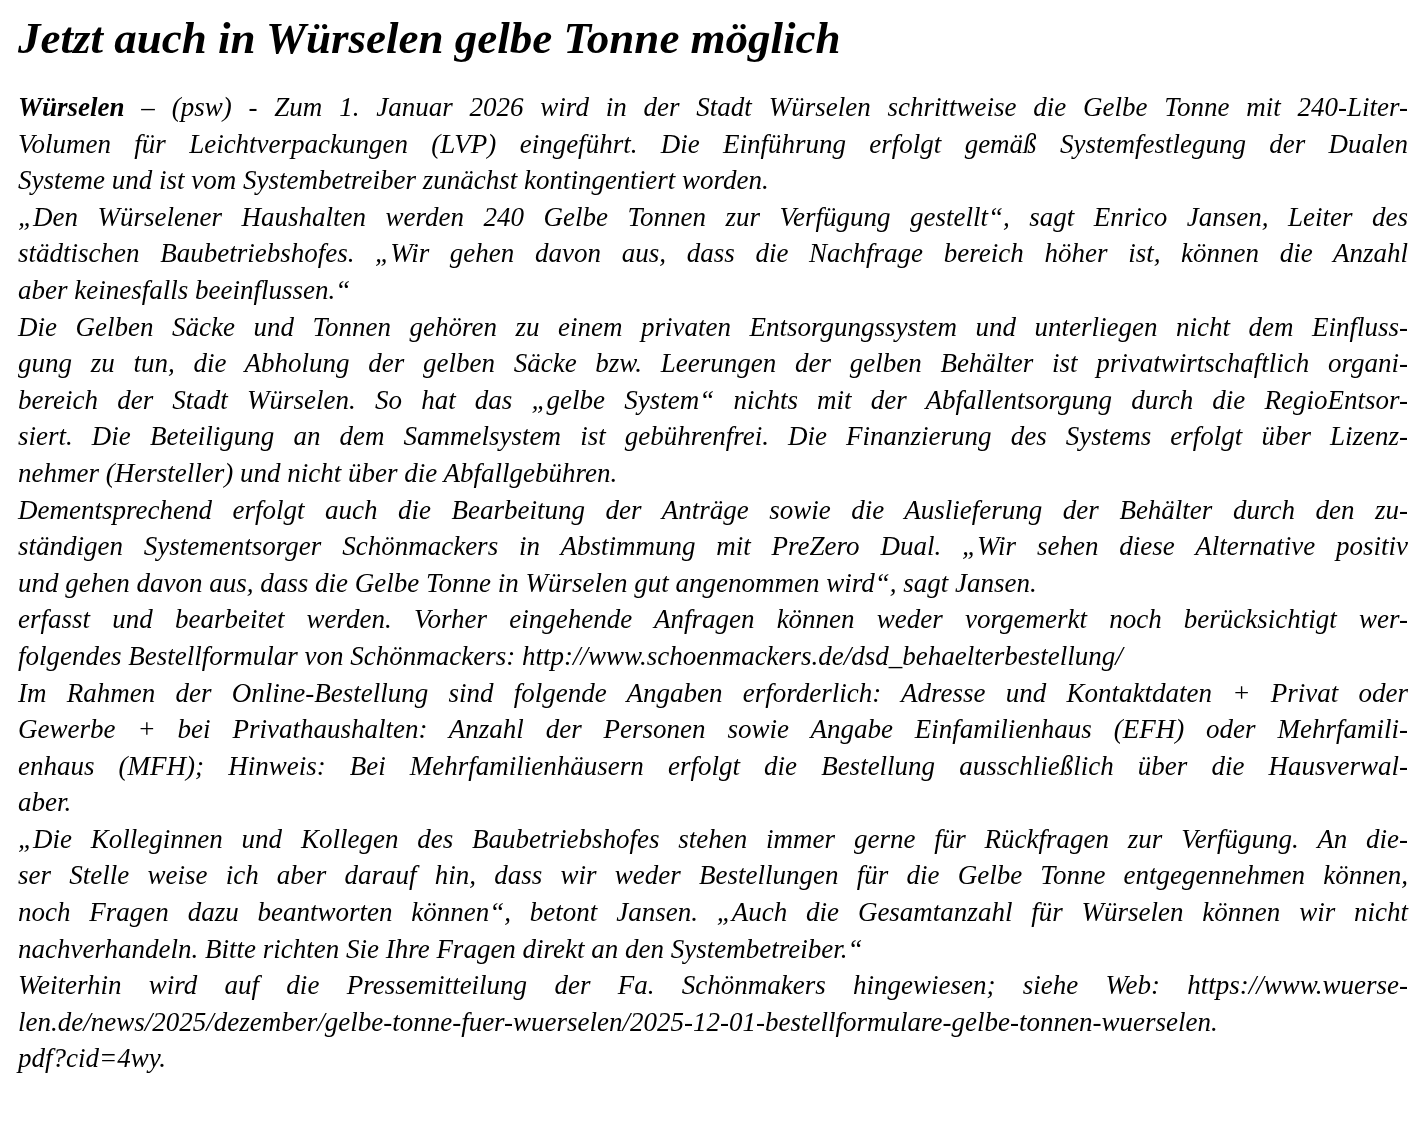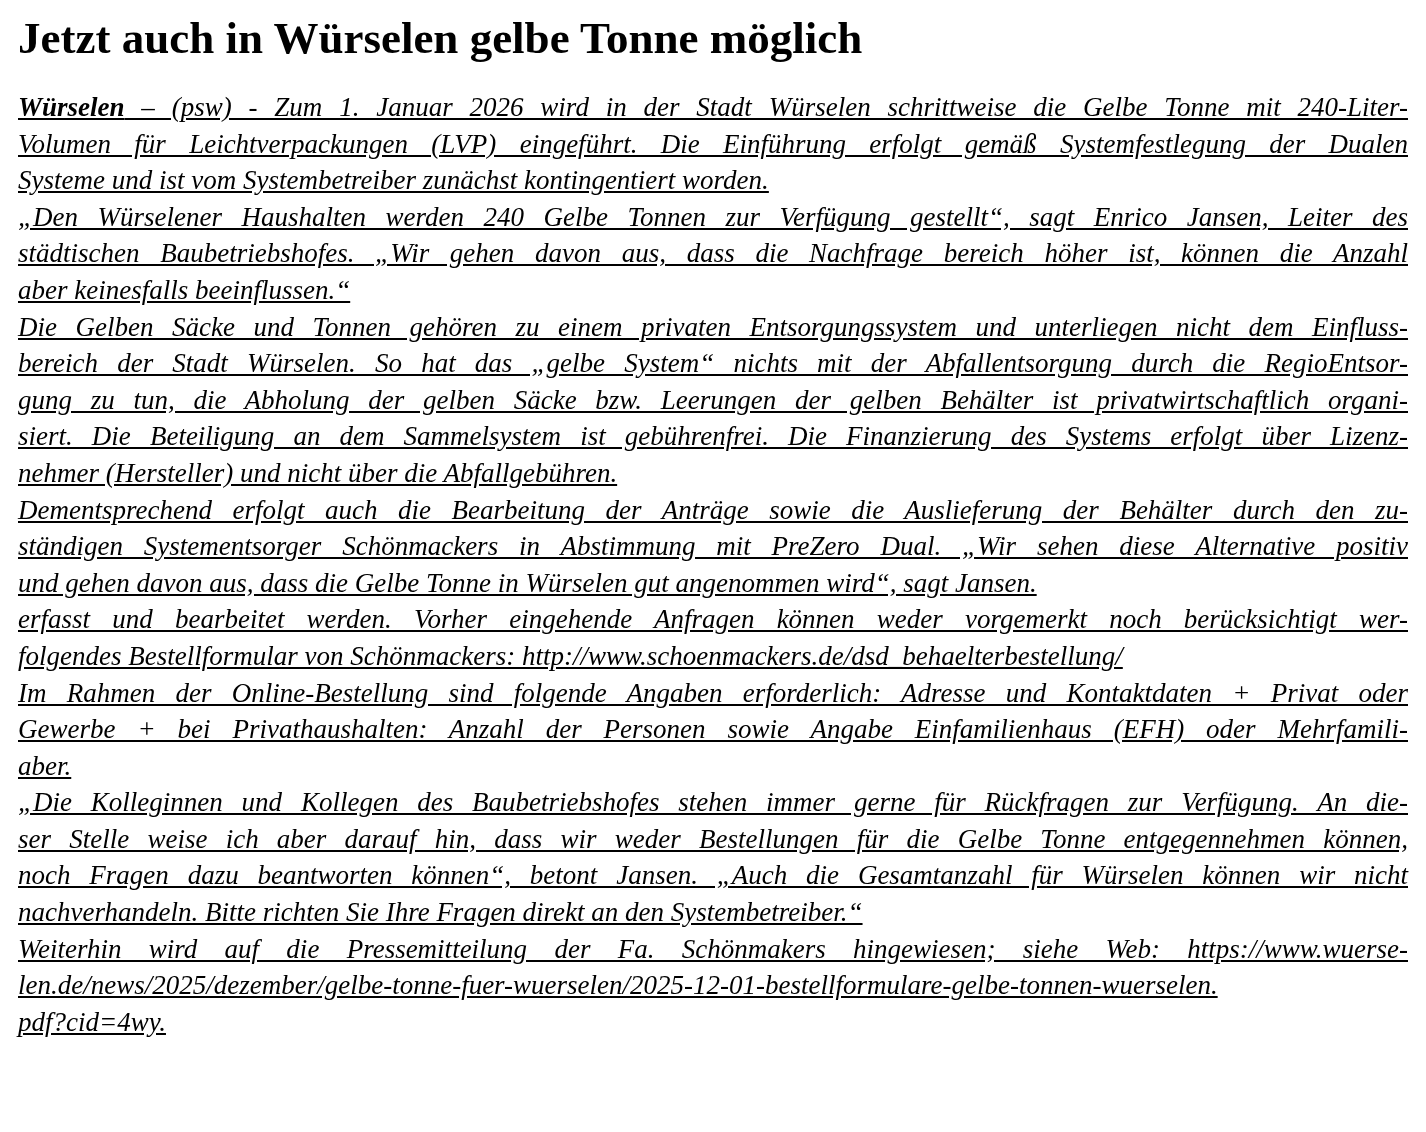--- a/index.html
+++ b/index.html
@@ -14,34 +14,34 @@
   }
   .page {
     width: 1426px;
     min-height: 1132px;
     padding: 8px 18px 20px 18px;
     background: #ffffff;
   }
   .article-title {
     font-size: 45px;
     font-weight: bold;
+    font-style: italic;
     line-height: 56px;
     margin-top: 2px;
     margin-bottom: 23px;
     white-space: nowrap;
   }
   .article-body {
     font-size: 27px;
     font-style: italic;
     line-height: 36.6px;
   }
   .body-line {
     text-align: left;
     white-space: normal;
-    text-decoration: underline;
   }
   .body-line.justify {
     text-align: justify;
     text-align-last: justify;
     text-justify: inter-word;
   }
   .lead-word {
     font-weight: bold;
   }
 </style>
@@ -51,31 +51,32 @@
 <div class="page">
   <h1 class="article-title">Jetzt auch in Würselen gelbe Tonne möglich</h1>
   <div class="article-body" id="article-body">
       <div class="body-line justify"><span class="lead-word">Würselen</span> – (psw) - Zum 1. Januar 2026 wird in der Stadt Würselen schrittweise die Gelbe Tonne mit 240-Liter-</div>
       <div class="body-line justify">Volumen für Leichtverpackungen (LVP) eingeführt. Die Einführung erfolgt gemäß Systemfestlegung der Dualen</div>
       <div class="body-line">Systeme und ist vom Systembetreiber zunächst kontingentiert worden.</div>
       <div class="body-line justify">„Den Würselener Haushalten werden 240 Gelbe Tonnen zur Verfügung gestellt“, sagt Enrico Jansen, Leiter des</div>
       <div class="body-line justify">städtischen Baubetriebshofes. „Wir gehen davon aus, dass die Nachfrage bereich höher ist, können die Anzahl</div>
       <div class="body-line">aber keinesfalls beeinflussen.“</div>
       <div class="body-line justify">Die Gelben Säcke und Tonnen gehören zu einem privaten Entsorgungssystem und unterliegen nicht dem Einfluss-</div>
+      <div class="body-line justify">gung zu tun, die Abholung der gelben Säcke bzw. Leerungen der gelben Behälter ist privatwirtschaftlich organi-</div>
       <div class="body-line justify">bereich der Stadt Würselen. So hat das „gelbe System“ nichts mit der Abfallentsorgung durch die RegioEntsor-</div>
-      <div class="body-line justify">gung zu tun, die Abholung der gelben Säcke bzw. Leerungen der gelben Behälter ist privatwirtschaftlich organi-</div>
       <div class="body-line justify">siert. Die Beteiligung an dem Sammelsystem ist gebührenfrei. Die Finanzierung des Systems erfolgt über Lizenz-</div>
       <div class="body-line">nehmer (Hersteller) und nicht über die Abfallgebühren.</div>
       <div class="body-line justify">Dementsprechend erfolgt auch die Bearbeitung der Anträge sowie die Auslieferung der Behälter durch den zu-</div>
       <div class="body-line justify">ständigen Systementsorger Schönmackers in Abstimmung mit PreZero Dual. „Wir sehen diese Alternative positiv</div>
       <div class="body-line">und gehen davon aus, dass die Gelbe Tonne in Würselen gut angenommen wird“, sagt Jansen.</div>
       <div class="body-line justify">erfasst und bearbeitet werden. Vorher eingehende Anfragen können weder vorgemerkt noch berücksichtigt wer-</div>
       <div class="body-line">folgendes Bestellformular von Schönmackers: http://www.schoenmackers.de/dsd_behaelterbestellung/</div>
       <div class="body-line justify">Im Rahmen der Online-Bestellung sind folgende Angaben erforderlich: Adresse und Kontaktdaten + Privat oder</div>
       <div class="body-line justify">Gewerbe + bei Privathaushalten: Anzahl der Personen sowie Angabe Einfamilienhaus (EFH) oder Mehrfamili-</div>
+      <div class="body-line justify">enhaus (MFH); Hinweis: Bei Mehrfamilienhäusern erfolgt die Bestellung ausschließlich über die Hausverwal-</div>
       <div class="body-line">aber.</div>
       <div class="body-line justify">„Die Kolleginnen und Kollegen des Baubetriebshofes stehen immer gerne für Rückfragen zur Verfügung. An die-</div>
       <div class="body-line justify">ser Stelle weise ich aber darauf hin, dass wir weder Bestellungen für die Gelbe Tonne entgegennehmen können,</div>
       <div class="body-line justify">noch Fragen dazu beantworten können“, betont Jansen. „Auch die Gesamtanzahl für Würselen können wir nicht</div>
       <div class="body-line">nachverhandeln. Bitte richten Sie Ihre Fragen direkt an den Systembetreiber.“</div>
       <div class="body-line justify">Weiterhin wird auf die Pressemitteilung der Fa. Schönmakers hingewiesen; siehe Web: https://www.wuerse-</div>
       <div class="body-line justify">len.de/news/2025/dezember/gelbe-tonne-fuer-wuerselen/2025-12-01-bestellformulare-gelbe-tonnen-wuerselen.</div>
       <div class="body-line">pdf?cid=4wy.</div>
     </div>
 </div>

